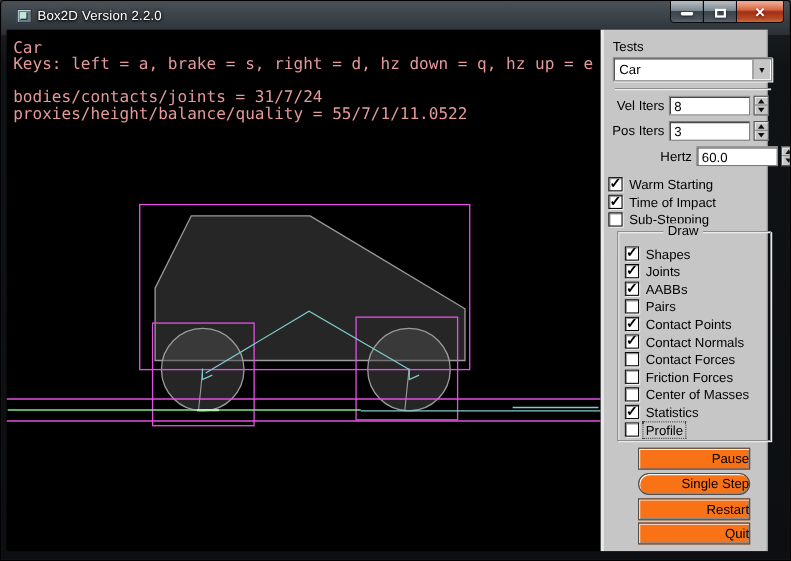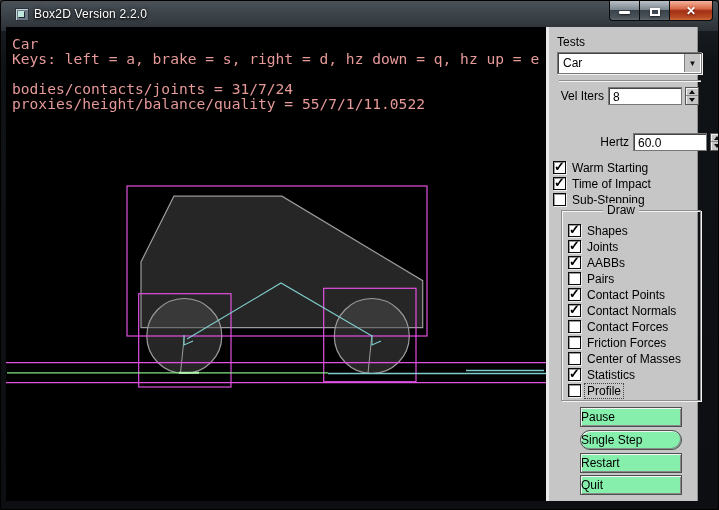--- a/index.html
+++ b/index.html
@@ -70,23 +70,23 @@
   .cb-box { position:absolute; left:0; top:0; width:13px; height:13px; background:#fff;
     border:1px solid #0a0a0a; box-shadow:inset 1px 1px 0 #9a9a9a, 1px 1px 0 #f0f0f0; }
   .cb-box .check { display:none; position:absolute; left:0px; top:-3px; font-size:13px;
     font-weight:bold; color:#000; }
   .cb-row.on .cb-box .check { display:block; }
   .cb-label { position:absolute; left:19px; top:0px; white-space:nowrap; }
   .cb-label.focused { outline:1px dotted #444; padding:0 2px; left:17px; }
   .group-box { position:absolute; left:15px; top:183px; width:140px; height:191px;
     border:1px solid #8d8d8d; box-shadow:inset 1px 1px 0 #f4f4f4, 1px 1px 0 #f4f4f4; }
   .group-legend { position:absolute; left:4px; top:-8px; background:#c6c6c6; padding:0 4px;margin-left:37px; }
-  .panel-btn { position:absolute; left:34px; width:102px; height:20px; background:#86efac;
+  .panel-btn { position:absolute; left:34px; width:102px; height:20px; background:#f97316;
     border:1px solid #4f4f4f; box-shadow:inset 1px 1px 0 #f4f4f4, inset -1px -1px 0 #8a8a8a;
-    text-align:left; line-height:18px; cursor:pointer; }
+    text-align:right; line-height:18px; cursor:pointer; }
 </style>
 </head>
 <body>
 
 <div class="window">
 
   <div class="titlebar">
     <div class="app-icon"></div>
     <div class="title-text">Box2D Version 2.2.0</div>
     <div class="caption-buttons">
@@ -150,20 +150,32 @@
       <span class="spin-field">8</span>
       <span class="spinner">
         <span class="spin-up">
             <span class="tri-up"></span>
           </span>
         <span class="spin-dn">
             <span class="tri-dn"></span>
           </span>
       </span>
     </div>
+    <div class="spin-row" style="top:83px;">
+      <span class="spin-label">Pos Iters</span>
+      <span class="spin-field">3</span>
+      <span class="spinner">
+        <span class="spin-up">
+            <span class="tri-up"></span>
+          </span>
+        <span class="spin-dn">
+            <span class="tri-dn"></span>
+          </span>
+      </span>
+    </div>
     <div class="spin-row" style="top:106px;margin-left:25px;">
       <span class="spin-label">Hertz</span>
       <span class="spin-field">60.0</span>
       <span class="spinner">
         <span class="spin-up">
             <span class="tri-up"></span>
           </span>
         <span class="spin-dn">
             <span class="tri-dn"></span>
           </span>

